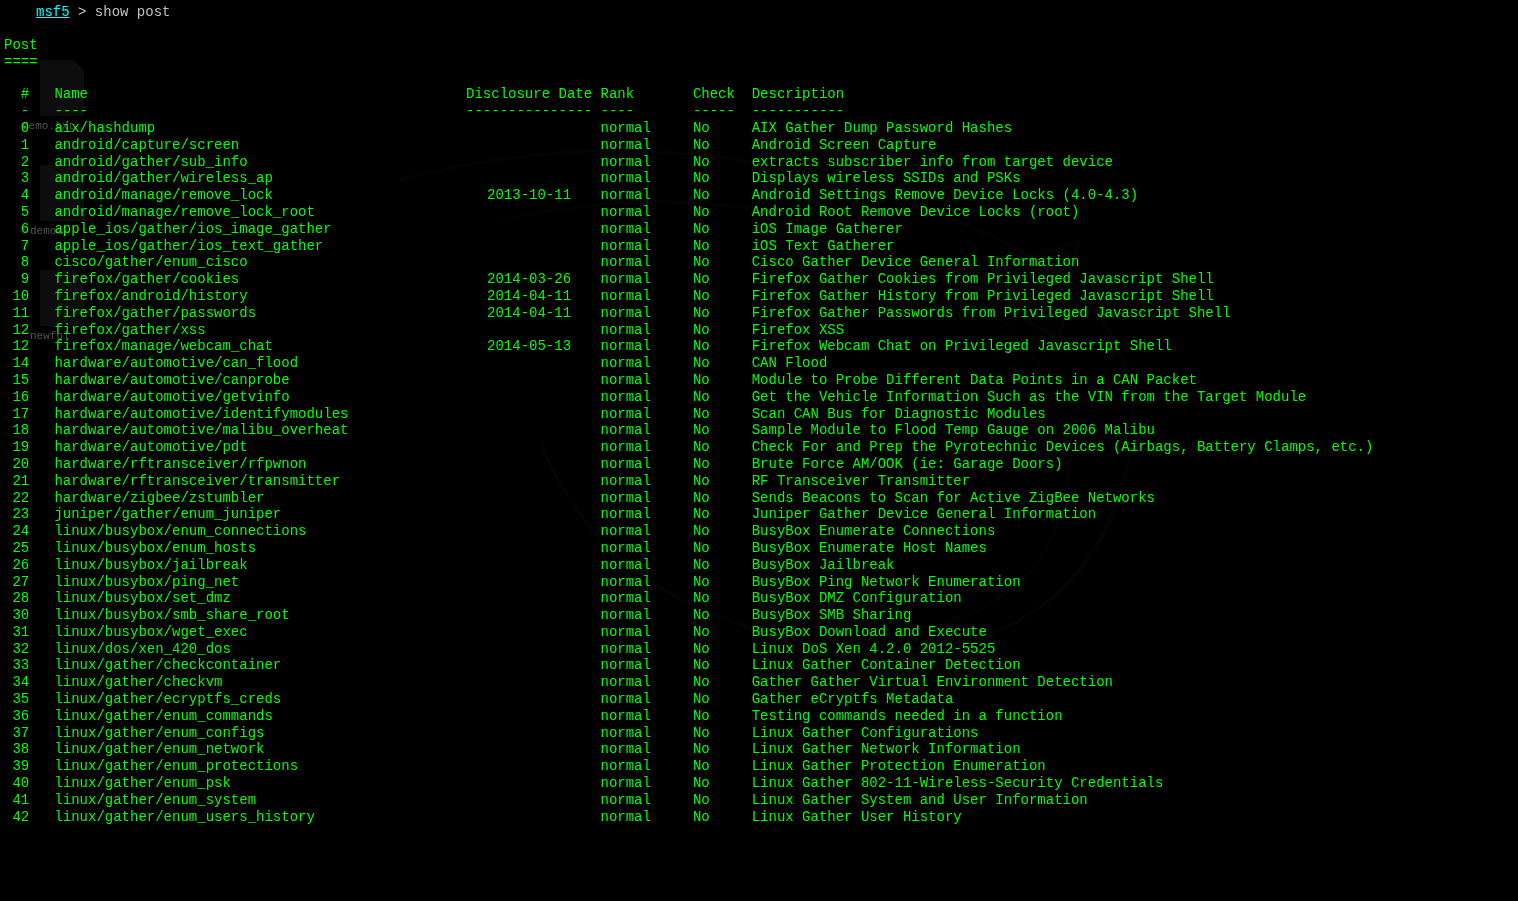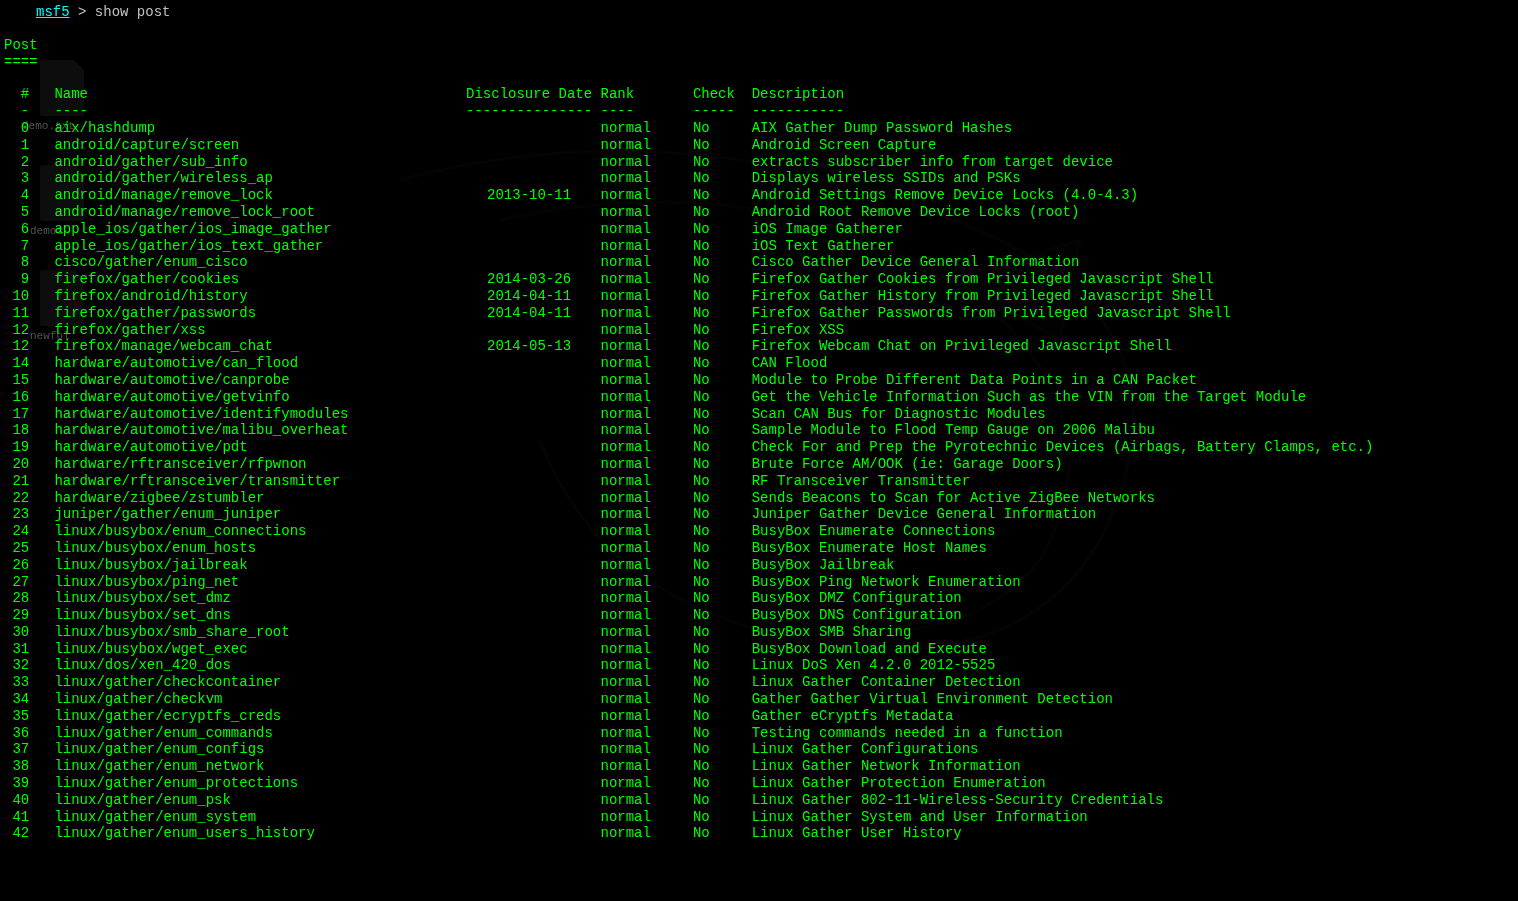--- a/index.html
+++ b/index.html
@@ -126,21 +126,20 @@
       <div class="row"><span class="idx">19</span><span class="name">hardware/automotive/pdt</span><span class="date"></span><span class="rank">normal</span><span class="check">No</span><span class="desc">Check For and Prep the Pyrotechnic Devices (Airbags, Battery Clamps, etc.)</span></div>
       <div class="row"><span class="idx">20</span><span class="name">hardware/rftransceiver/rfpwnon</span><span class="date"></span><span class="rank">normal</span><span class="check">No</span><span class="desc">Brute Force AM/OOK (ie: Garage Doors)</span></div>
       <div class="row"><span class="idx">21</span><span class="name">hardware/rftransceiver/transmitter</span><span class="date"></span><span class="rank">normal</span><span class="check">No</span><span class="desc">RF Transceiver Transmitter</span></div>
       <div class="row"><span class="idx">22</span><span class="name">hardware/zigbee/zstumbler</span><span class="date"></span><span class="rank">normal</span><span class="check">No</span><span class="desc">Sends Beacons to Scan for Active ZigBee Networks</span></div>
       <div class="row"><span class="idx">23</span><span class="name">juniper/gather/enum_juniper</span><span class="date"></span><span class="rank">normal</span><span class="check">No</span><span class="desc">Juniper Gather Device General Information</span></div>
       <div class="row"><span class="idx">24</span><span class="name">linux/busybox/enum_connections</span><span class="date"></span><span class="rank">normal</span><span class="check">No</span><span class="desc">BusyBox Enumerate Connections</span></div>
       <div class="row"><span class="idx">25</span><span class="name">linux/busybox/enum_hosts</span><span class="date"></span><span class="rank">normal</span><span class="check">No</span><span class="desc">BusyBox Enumerate Host Names</span></div>
       <div class="row"><span class="idx">26</span><span class="name">linux/busybox/jailbreak</span><span class="date"></span><span class="rank">normal</span><span class="check">No</span><span class="desc">BusyBox Jailbreak</span></div>
       <div class="row"><span class="idx">27</span><span class="name">linux/busybox/ping_net</span><span class="date"></span><span class="rank">normal</span><span class="check">No</span><span class="desc">BusyBox Ping Network Enumeration</span></div>
       <div class="row"><span class="idx">28</span><span class="name">linux/busybox/set_dmz</span><span class="date"></span><span class="rank">normal</span><span class="check">No</span><span class="desc">BusyBox DMZ Configuration</span></div>
-      <div class="row"><span class="idx">29</span><span class="name">linux/busybox/set_dns</span><span class="date"></span><span class="rank">normal</span><span class="check">No</span><span class="desc">BusyBox DNS Configuration</span></div>
       <div class="row"><span class="idx">30</span><span class="name">linux/busybox/smb_share_root</span><span class="date"></span><span class="rank">normal</span><span class="check">No</span><span class="desc">BusyBox SMB Sharing</span></div>
       <div class="row"><span class="idx">31</span><span class="name">linux/busybox/wget_exec</span><span class="date"></span><span class="rank">normal</span><span class="check">No</span><span class="desc">BusyBox Download and Execute</span></div>
       <div class="row"><span class="idx">32</span><span class="name">linux/dos/xen_420_dos</span><span class="date"></span><span class="rank">normal</span><span class="check">No</span><span class="desc">Linux DoS Xen 4.2.0 2012-5525</span></div>
       <div class="row"><span class="idx">33</span><span class="name">linux/gather/checkcontainer</span><span class="date"></span><span class="rank">normal</span><span class="check">No</span><span class="desc">Linux Gather Container Detection</span></div>
       <div class="row"><span class="idx">34</span><span class="name">linux/gather/checkvm</span><span class="date"></span><span class="rank">normal</span><span class="check">No</span><span class="desc">Gather Gather Virtual Environment Detection</span></div>
       <div class="row"><span class="idx">35</span><span class="name">linux/gather/ecryptfs_creds</span><span class="date"></span><span class="rank">normal</span><span class="check">No</span><span class="desc">Gather eCryptfs Metadata</span></div>
       <div class="row"><span class="idx">36</span><span class="name">linux/gather/enum_commands</span><span class="date"></span><span class="rank">normal</span><span class="check">No</span><span class="desc">Testing commands needed in a function</span></div>
       <div class="row"><span class="idx">37</span><span class="name">linux/gather/enum_configs</span><span class="date"></span><span class="rank">normal</span><span class="check">No</span><span class="desc">Linux Gather Configurations</span></div>
       <div class="row"><span class="idx">38</span><span class="name">linux/gather/enum_network</span><span class="date"></span><span class="rank">normal</span><span class="check">No</span><span class="desc">Linux Gather Network Information</span></div>
       <div class="row"><span class="idx">39</span><span class="name">linux/gather/enum_protections</span><span class="date"></span><span class="rank">normal</span><span class="check">No</span><span class="desc">Linux Gather Protection Enumeration</span></div>

